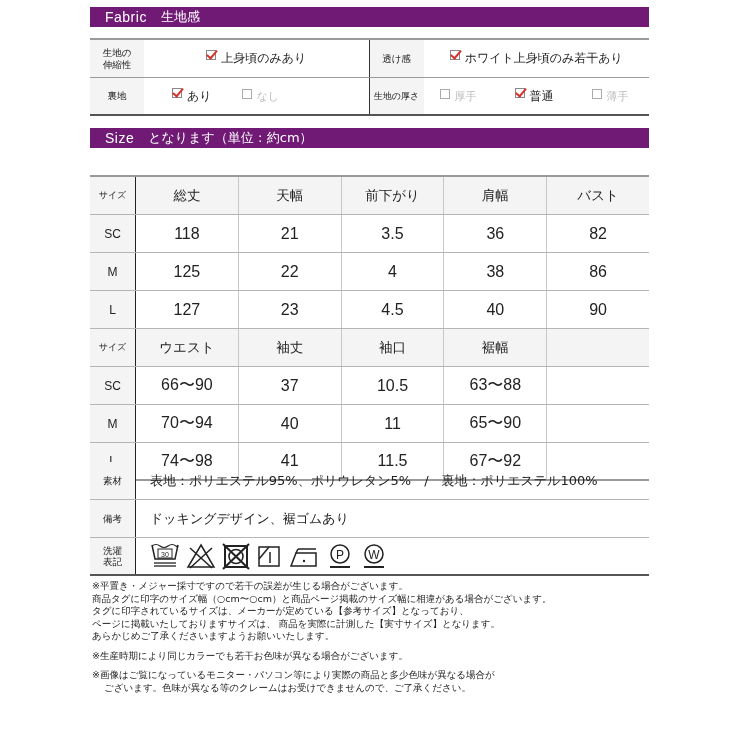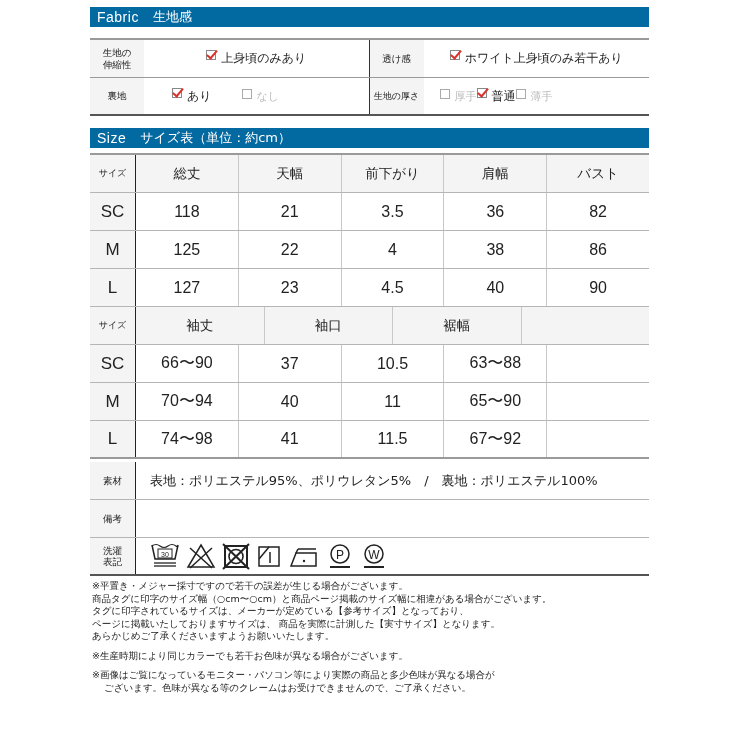--- a/index.html
+++ b/index.html
@@ -1,22 +1,22 @@
 <!DOCTYPE html>
 <html><head>
 <meta charset="utf-8">
 <style>
   * { box-sizing: border-box; margin: 0; padding: 0; }
   html, body { width: 740px; height: 740px; background: #ffffff; overflow: hidden; }
   body { font-family: "DejaVu Sans", "Liberation Sans", sans-serif; color: #222; position: relative; }
 
   .section-bar {
     position: absolute; left: 90px; width: 559px; height: 20px;
-    background: #0369a1; color: #fff; display: flex; align-items: center;
-    padding-left: 7px;
+    background: #701a75; color: #fff; display: flex; align-items: center;
+    padding-left: 15px;
   }
   .section-bar .en { font-family: "Liberation Sans", sans-serif; font-size: 14px; letter-spacing: 0.5px; }
   .section-bar .jp { font-size: 13px; margin-left: 14px; }
 
   
   .fabric {
     position: absolute; left: 90px; top: 38px; width: 559px;
     border-top: 2px solid #9a9a9a;
   }
   .frow { display: flex; height: 38px; border-bottom: 1px solid #9a9a9a; }
@@ -33,33 +33,33 @@
   .opt .box {
     width: 10px; height: 10px; border: 1px solid #888; margin-right: 5px; position: relative; flex: none;
   }
   .opt.off .box { border-color: #aaa; }
   .opt.on .box::after {
     content: ""; position: absolute; left: 2px; top: -3px; width: 4px; height: 9px;
     border-right: 2.5px solid #d9332e; border-bottom: 2.5px solid #d9332e; transform: rotate(40deg);
   }
 
   
-  .size { position: absolute; left: 90px; top: 153px; width: 559px; border-top: 2px solid #9a9a9a; }
+  .size { position: absolute; left: 90px; top: 175px; width: 559px; border-top: 2px solid #9a9a9a; }
   .srow { display: flex; height: 38px; border-bottom: 1px solid #b5b5b5; }
   .srow.head { background: #f4f4f4; height: 38px; }
   .srow.thick { border-bottom: 2px solid #9a9a9a; }
   .scell {
     flex: 1; display: flex; align-items: center; justify-content: center;
     font-family: "Liberation Sans", sans-serif; font-size: 16px; color: #222;
     border-left: 1px solid #c8c8c8;
   }
   .srow.head .scell { font-family: "DejaVu Sans", sans-serif; font-size: 13.5px; }
   .scell.lab {
     flex: none; width: 46px; border-left: none; border-right: 1px solid #222;
-    background: #f4f4f4; font-size: 17px;
+    background: #f4f4f4; font-size: 12px;
   }
   .srow.head .scell.lab { font-size: 9px; }
   .scell.lab + .scell { border-left: none; }
 
   .info { position: absolute; left: 90px; top: 462px; width: 559px; }
   .irow { display: flex; height: 38px; border-bottom: 1px solid #b5b5b5; }
   .irow:last-child { border-bottom: 2px solid #555; }
   .ilabel {
     width: 46px; background: #f4f4f4; border-right: 1px solid #222;
     display: flex; align-items: center; justify-content: center; text-align: center;
@@ -114,41 +114,41 @@
           <span>あり</span>
         </span>
         <span class="opt off">
           <span class="box"></span>
           <span>なし</span>
         </span>
       </div>
     </div>
     <div class="fhalf">
       <div class="flabel" style="font-size:9px;">生地の厚さ</div>
-      <div class="fvals" style="justify-content:flex-start; padding-left:16px; ">
+      <div class="fvals" style="justify-content:flex-start; padding-left:16px; gap:38px;">
         <span class="opt off">
           <span class="box"></span>
           <span>厚手</span>
         </span>
         <span class="opt on">
           <span class="box"></span>
           <span>普通</span>
         </span>
         <span class="opt off">
           <span class="box"></span>
           <span>薄手</span>
         </span>
       </div>
     </div>
   </div>
 </div>
 
 <div class="section-bar" style="top:128px;">
   <span class="en">Size</span>
-  <span class="jp">サイズ表（単位：約cm）</span>
+  <span class="jp">となります（単位：約cm）</span>
 </div>
 
 <div class="size">
   <div class="srow head">
     <div class="scell lab">サイズ</div>
     <div class="scell">総丈</div>
     <div class="scell">天幅</div>
     <div class="scell">前下がり</div>
     <div class="scell">肩幅</div>
     <div class="scell">バスト</div>
@@ -172,20 +172,21 @@
   <div class="srow">
     <div class="scell lab">L</div>
     <div class="scell">127</div>
     <div class="scell">23</div>
     <div class="scell">4.5</div>
     <div class="scell">40</div>
     <div class="scell">90</div>
   </div>
   <div class="srow head">
     <div class="scell lab">サイズ</div>
+    <div class="scell">ウエスト</div>
     <div class="scell">袖丈</div>
     <div class="scell">袖口</div>
     <div class="scell">裾幅</div>
     <div class="scell"></div>
   </div>
   <div class="srow">
     <div class="scell lab">SC</div>
     <div class="scell">66〜90</div>
     <div class="scell">37</div>
     <div class="scell">10.5</div>
@@ -210,20 +211,21 @@
   </div>
 </div>
 
 <div class="info">
   <div class="irow">
     <div class="ilabel">素材</div>
     <div class="ival">表地：ポリエステル95%、ポリウレタン5%　/　裏地：ポリエステル100%</div>
   </div>
   <div class="irow">
     <div class="ilabel">備考</div>
+    <div class="ival">ドッキングデザイン、裾ゴムあり</div>
   </div>
   <div class="irow">
     <div class="ilabel">
       <span><span>洗濯</span><br><span>表記</span></span>
     </div>
     <div class="icons">
 
       <svg width="30" height="28" viewBox="0 0 30 28">
         <path d="M2 3 L5 17 L25 17 L28 3" fill="none" stroke="#222" stroke-width="1.5"></path>
         <path d="M2 4 Q6 1 10 4 Q14 7 18 4 Q22 1 26 4 Q27 5 28 4" fill="none" stroke="#222" stroke-width="1.2"></path>

